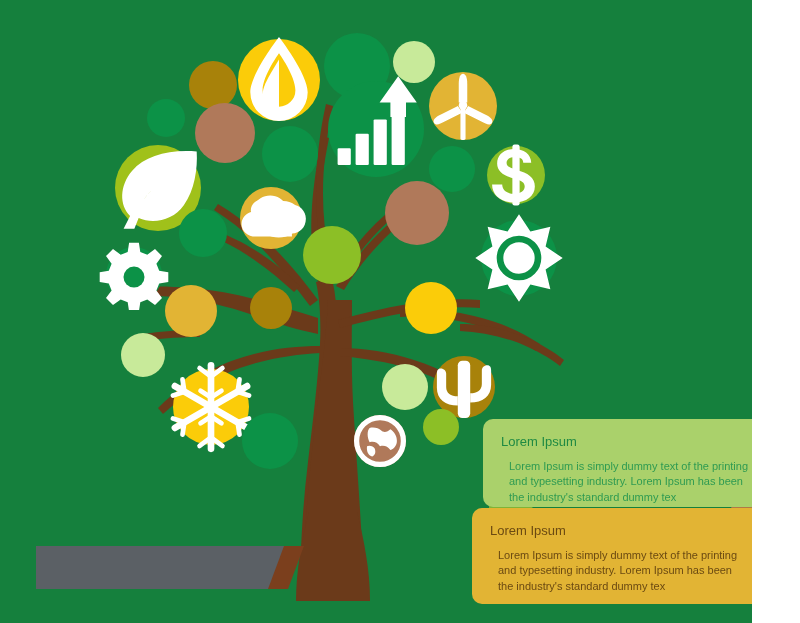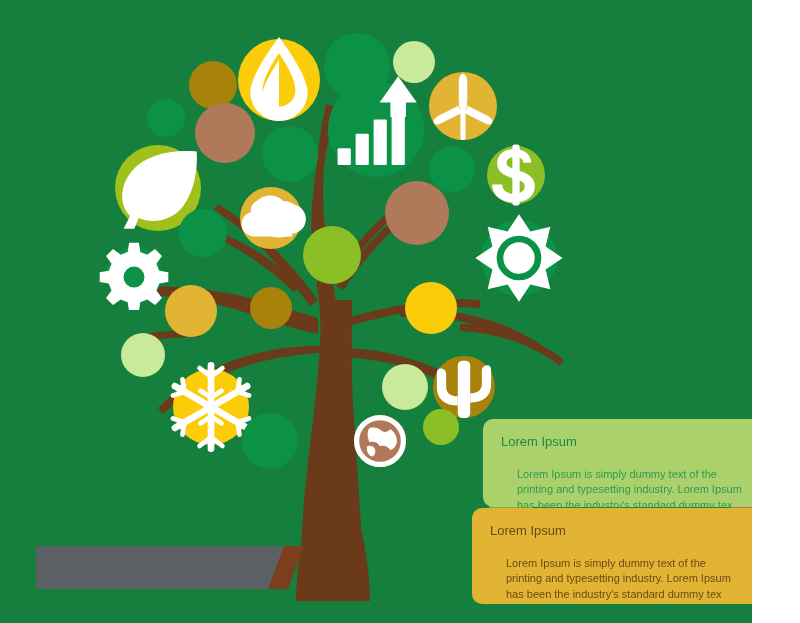--- a/index.html
+++ b/index.html
@@ -32,21 +32,21 @@
   }
   .callout-title {
     font-size: 13px;
     font-weight: normal;
     margin: 0 0 2px 0;
     line-height: 1.35;
   }
   .callout-body {
     font-size: 11px;
     line-height: 1.42;
-    margin: 16px;
+    margin: 8px;
     max-width: 268px;
   }
   #callout-green {
     left: 483px;
     top: 419px;
     width: 297px;
     height: 88px;
     background: #aad16b;
   }
   #callout-green .callout-title { color: #1f8a43; }

